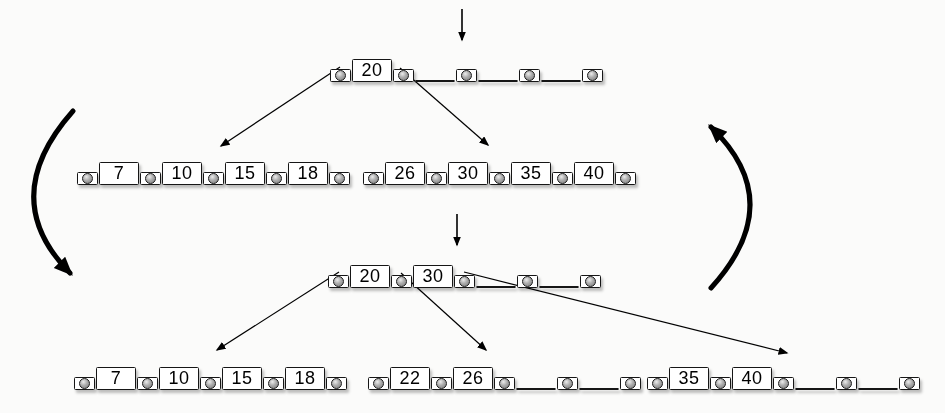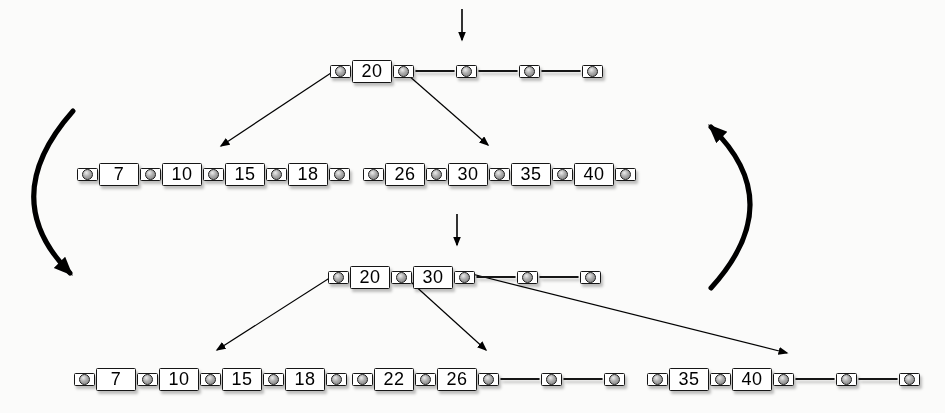--- a/index.html
+++ b/index.html
@@ -10,23 +10,22 @@
   #canvas{
     position:relative;
     width:945px;
     height:413px;
     background:var(--bg,#fbfbfa);
     overflow:hidden;
   }
   .node{
     position:absolute;
     display:flex;
-    align-items:center;
+    align-items:flex-end;
     height:34px;
-    margin-top:6px;
   }
   .cell{
     box-sizing:border-box;
     border:1.6px solid var(--node-border,#161616);
     background:var(--node-fill,#ffffff);
     margin-right:1px;
     border-radius:1.5px;
     box-shadow:2px 3px 3px rgba(0,0,0,0.25);
     display:flex;
     align-items:center;
@@ -184,21 +183,21 @@
       </div>
       <div class="cell key">15</div>
       <div class="cell ptr">
         <span class="dot"></span>
       </div>
       <div class="cell key">18</div>
       <div class="cell ptr">
         <span class="dot"></span>
       </div>
     </div>
-  <div class="node" style="left:352px;top:356px">
+  <div class="node" style="left:368px;top:356px">
       <div class="cell ptr">
         <span class="dot"></span>
       </div>
       <div class="cell key">22</div>
       <div class="cell ptr">
         <span class="dot"></span>
       </div>
       <div class="cell key">26</div>
       <div class="cell ptr">
         <span class="dot"></span>

